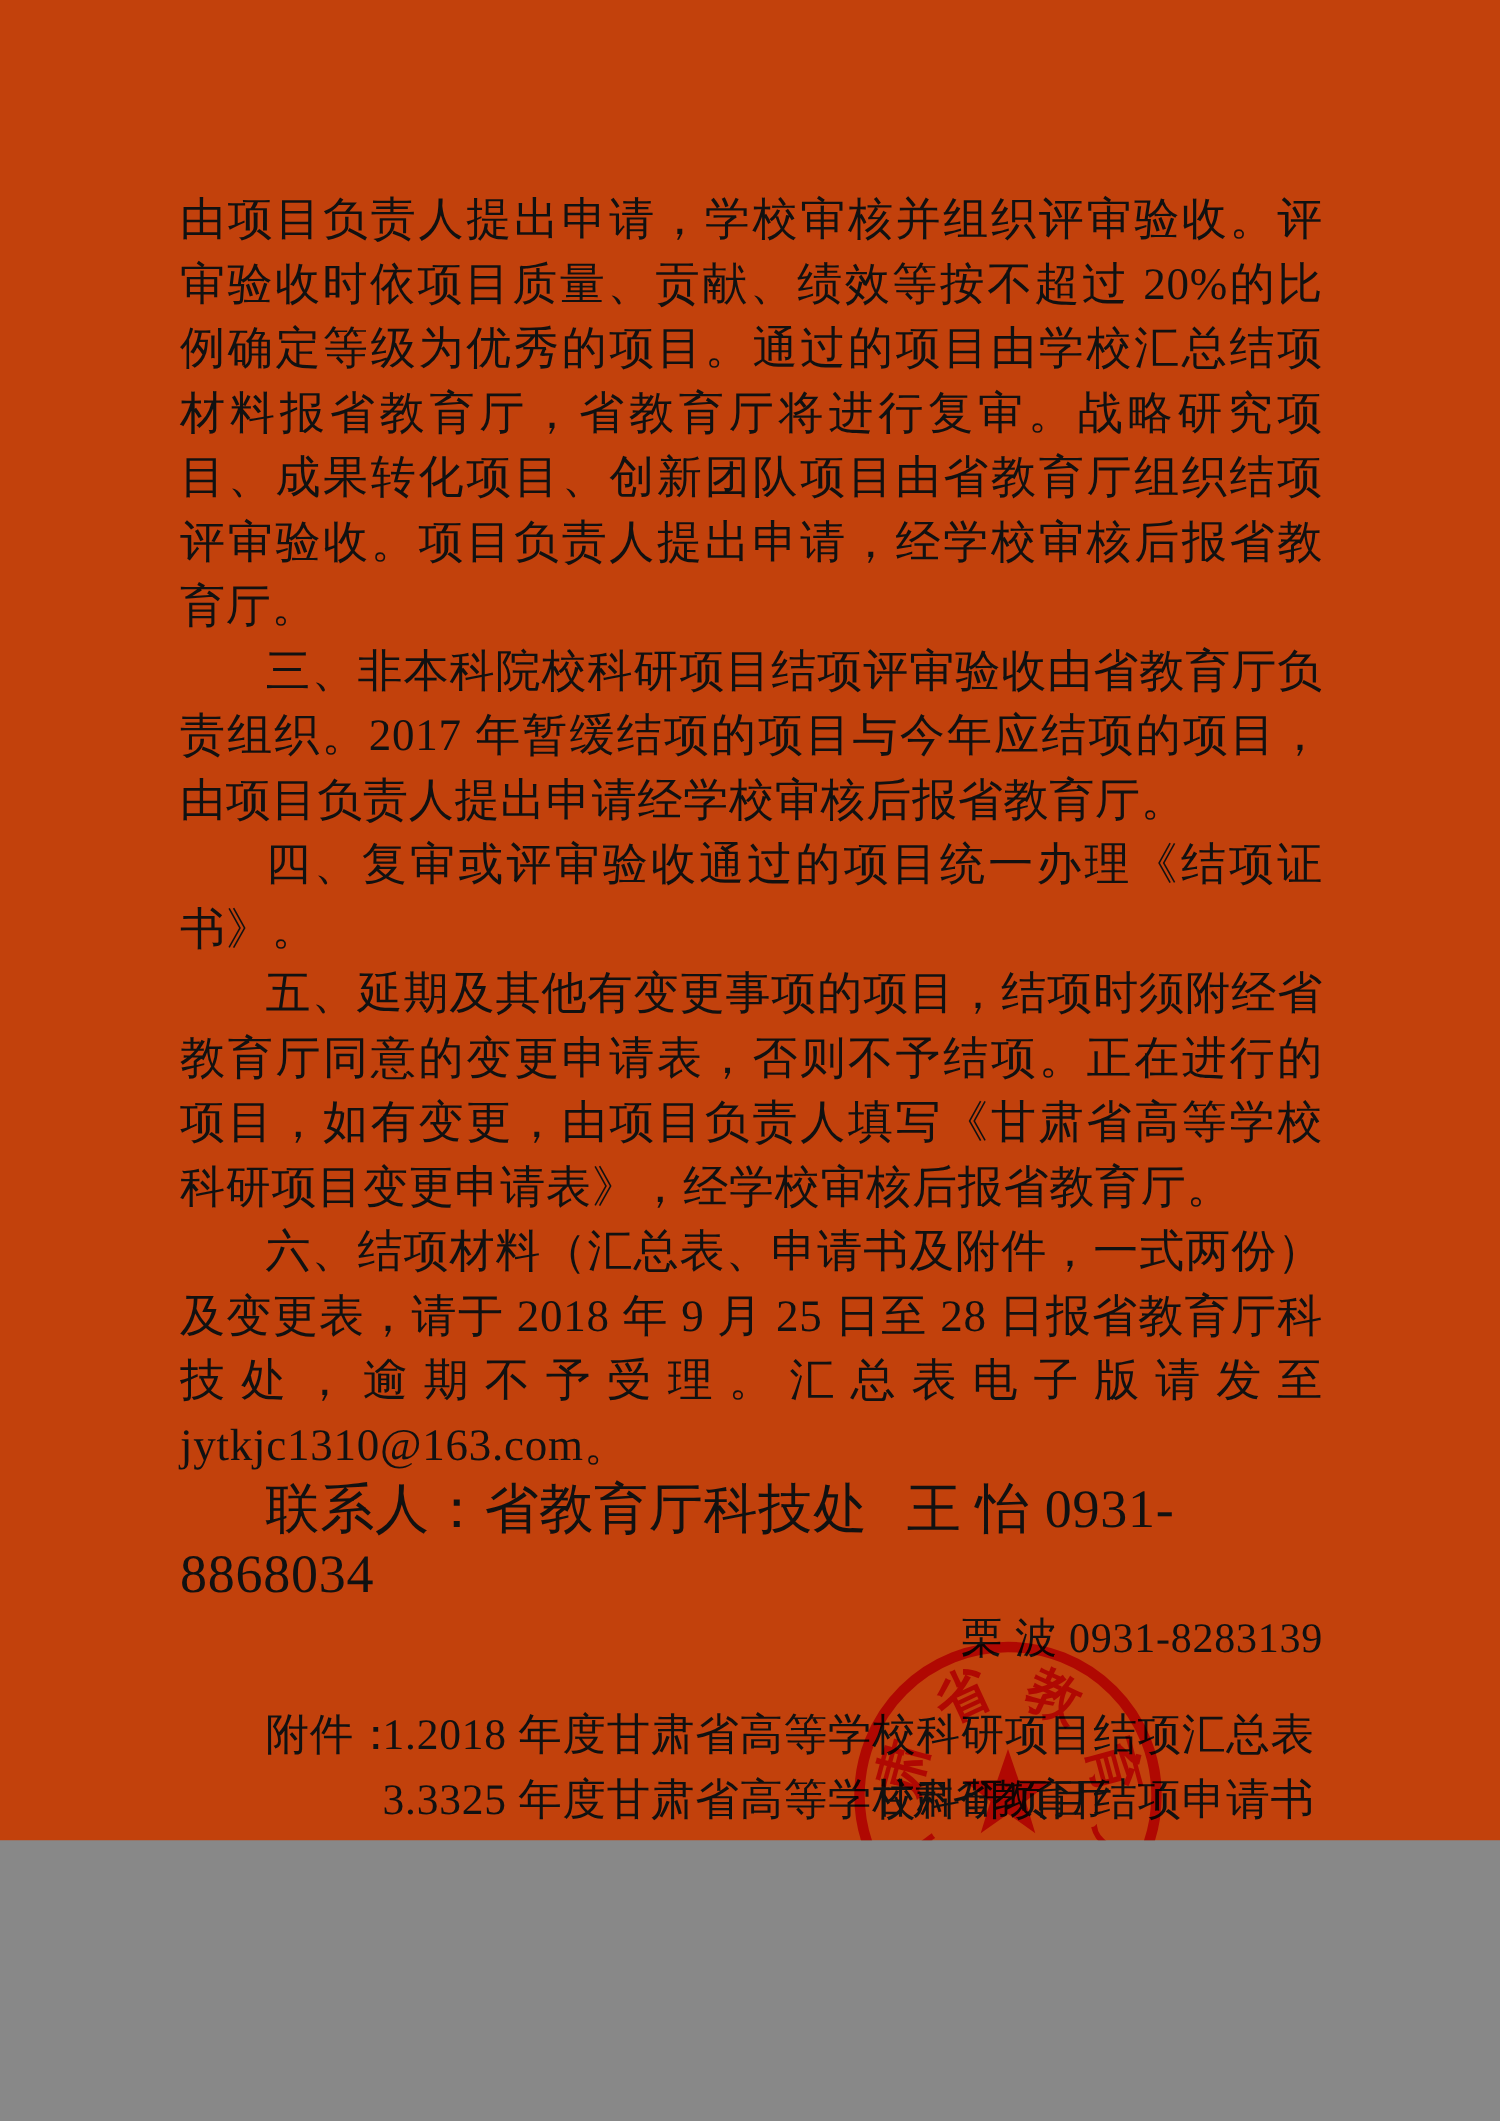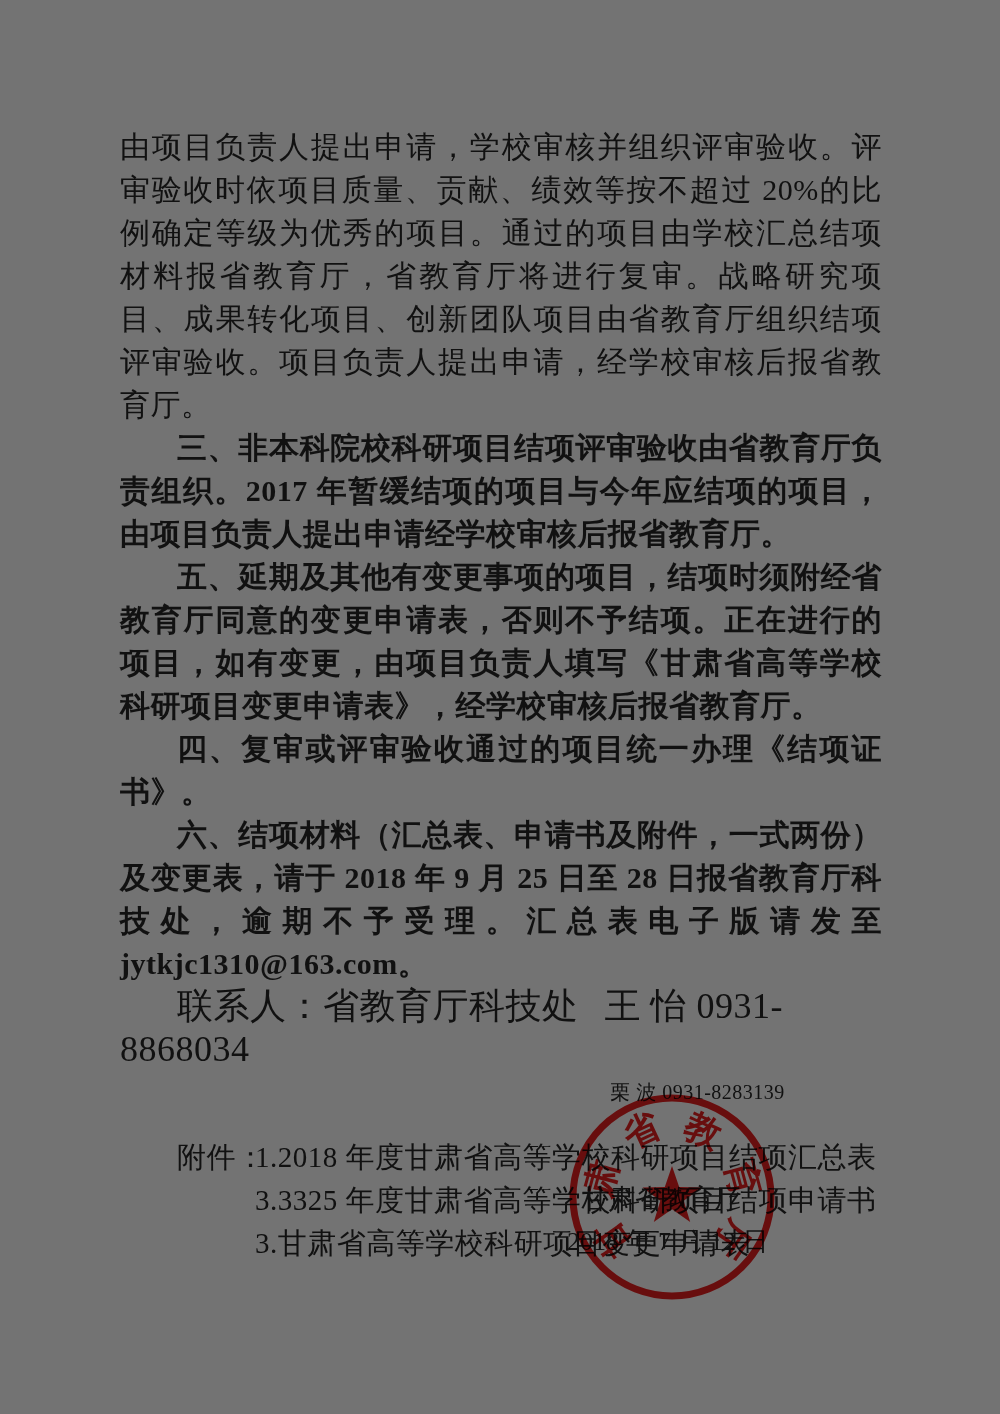--- a/index.html
+++ b/index.html
@@ -1,38 +1,38 @@
 <!DOCTYPE html>
 <html lang="zh" style="--seal-color: #e60d0d;"><head>
 <meta charset="utf-8">
 <style>
   html,body{margin:0;padding:0;background:#888;}
   .page{
     position:relative;
-    width:1000px;height:1414px;
+    width:1000px;height:1227px;
     margin:0 auto;
-    background:#737373;
+    background:#c2410c;
     overflow:hidden;
     font-family:"Liberation Serif","DejaVu Serif",serif;
     color:#111111;
   }
   
   .body-text{
     position:absolute;
     left:120px;top:125px;width:762px;
     font-size:30px;line-height:43px;
     text-align:justify;
     letter-spacing:0.5px;
   }
   .body-text p{margin:0;padding:0;}
-  .body-text p.indent{text-indent:57px;font-weight:bold;}
+  .body-text p.indent{text-indent:57px;}
   
   .contact-line{font-size:36px;line-height:43px;text-align:left;text-indent:57px;}
   .contact-line .person{margin-left:26px;}
-  .contact-line2{font-size:20px;line-height:43px;text-align:center;padding-left:393px;}
+  .contact-line2{font-size:28px;line-height:43px;text-align:right;padding-left:393px;}
   
   .attachments{position:relative;margin-top:22px;padding-left:135px;
     font-size:29px;line-height:43px;text-align:left;}
   .att-label{position:absolute;left:57px;top:0;}
   .att-item{white-space:nowrap;}
   
   .sig-org{
     position:absolute;left:582px;top:1183px;
     font-size:27px;line-height:32px;letter-spacing:-0.5px;
   }
@@ -59,22 +59,22 @@
 </style>
 </head>
 <body>
 
 <div class="page">
 
   <div class="body-text">
     <div id="paragraphs">
         <p class="">由项目负责人提出申请，学校审核并组织评审验收。评审验收时依项目质量、贡献、绩效等按不超过 20%的比例确定等级为优秀的项目。通过的项目由学校汇总结项材料报省教育厅，省教育厅将进行复审。战略研究项目、成果转化项目、创新团队项目由省教育厅组织结项评审验收。项目负责人提出申请，经学校审核后报省教育厅。</p>
         <p class="indent">三、非本科院校科研项目结项评审验收由省教育厅负责组织。2017 年暂缓结项的项目与今年应结项的项目，由项目负责人提出申请经学校审核后报省教育厅。</p>
+        <p class="indent">四、复审或评审验收通过的项目统一办理《结项证书》。</p>
         <p class="indent">五、延期及其他有变更事项的项目，结项时须附经省教育厅同意的变更申请表，否则不予结项。正在进行的项目，如有变更，由项目负责人填写《甘肃省高等学校科研项目变更申请表》，经学校审核后报省教育厅。</p>
-        <p class="indent">四、复审或评审验收通过的项目统一办理《结项证书》。</p>
         <p class="indent">六、结项材料（汇总表、申请书及附件，一式两份）及变更表，请于 2018 年 9 月 25 日至 28 日报省教育厅科技处，逾期不予受理。汇总表电子版请发至 jytkjc1310@163.com。</p>
       </div>
 
     <div class="contact-line">
       <span>联系人：省教育厅科技处</span><span class="person">王 怡 0931-8868034</span>
     </div>
     <div class="contact-line2">
       <span>栗 波 0931-8283139</span>
     </div>
 

